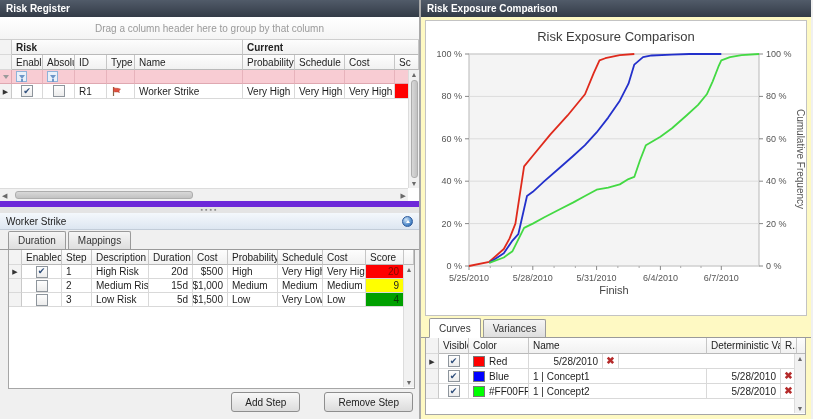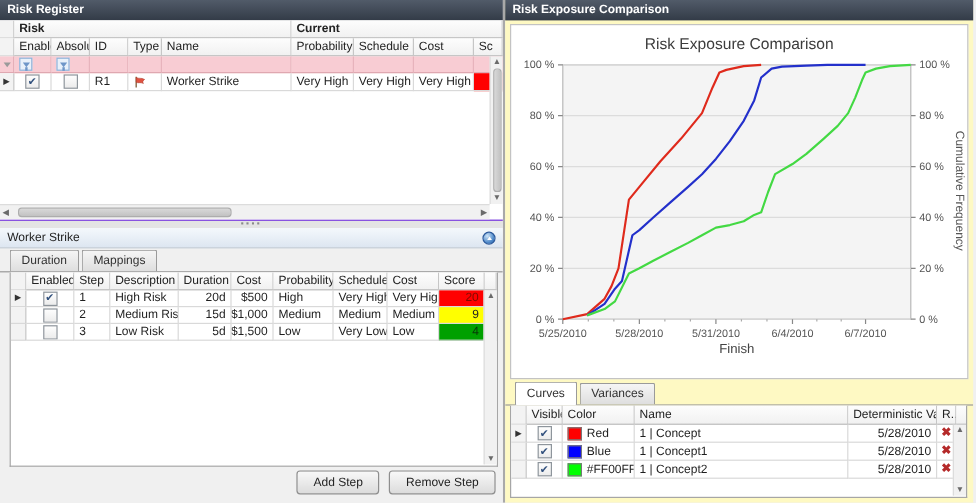--- a/index.html
+++ b/index.html
@@ -16,21 +16,21 @@
   .grow{display:flex;align-items:stretch}
   .cell{border-right:1px solid #d9d9d9;border-bottom:1px solid #d9d9d9;padding:0 4px;display:flex;align-items:center;overflow:hidden;white-space:nowrap}
   .hcell{border-right:1px solid #c6c6c6;border-bottom:1px solid #b9b9b9;background:linear-gradient(#fdfdfd,#f1f1f1);color:#222}
   .ind{background:#f3f3f3;border-right:1px solid #c9c9c9;justify-content:center;padding:0}
   .r-al{justify-content:flex-end}
   .arrow-right{color:#333;font-size:7px;line-height:1}
   
   .rr-ci{width:12px;flex:none}.rr-c1{width:31px;flex:none}.rr-c2{width:32px;flex:none}.rr-c3{width:32px;flex:none}
   .rr-c4{width:28px;flex:none}.rr-c5{width:108px;flex:none}.rr-c6{width:52px;flex:none}.rr-c7{width:50px;flex:none}
   .rr-c8{width:50px;flex:none}.rr-c9{flex:1}
-  .rr-grid{height:167px;flex:none;border-bottom:1px solid #6d28d9}
+  .rr-grid{height:167px;flex:none;border-bottom:6px solid #6d28d9}
   .rr-grouprow .cell{font-weight:bold}
   .rr-grouprisk{width:231px;flex:none}
   .filter-row .cell{background:#f8ccd3;border-right:1px solid #e7b3bc;border-bottom:1px solid #dfa8b1}
   .filter-row .ind{background:#f8ccd3;border-right:1px solid #dfa8b1}
   .funnel-box{width:11px;height:11px;border:1px solid #8fb2d9;background:#e9f1fa;display:inline-flex;align-items:center;justify-content:center}
   .funnel{width:0;height:0;border-left:3px solid transparent;border-right:3px solid transparent;border-top:4px solid #6f96c8;position:relative}
   .funnel::after{content:"";position:absolute;left:-1px;top:0;width:2px;height:3px;background:#6f96c8}
   .funnel-gray{width:0;height:0;border-left:3px solid transparent;border-right:3px solid transparent;border-top:4px solid #9a9a9a}
   
   .checkbox{width:12px;height:12px;border:1px solid #8e959c;background:linear-gradient(#fefefe,#ececec);display:inline-flex;align-items:center;justify-content:center;font-size:9px;color:transparent}
@@ -52,21 +52,21 @@
   .blue-circle::after{content:"";width:0;height:0;border-left:2px solid transparent;border-right:2px solid transparent;border-bottom:3px solid #fff}
   
   .tabstrip{height:20px;flex:none;display:flex;align-items:flex-end;padding-left:8px;border-bottom:1px solid #9a9a9a;position:relative}
   .tab{height:18px;padding:0 9px;display:flex;align-items:center;background:linear-gradient(#f5f5f5,#dedede);border:1px solid #9a9a9a;border-bottom:none;border-radius:2px 2px 0 0;margin-right:2px;color:#333;position:relative}
   .tab.active{height:20px;background:#fff;z-index:2;margin-bottom:-1px;border-bottom:1px solid #fff;font-weight:normal}
   
   .ms-grid{flex:1;margin:0 4px 0 8px;border:1px solid #a6a6a6;border-top:none;background:#fff;position:relative;overflow:hidden}
   .ms-ci{width:13px;flex:none}.ms-c1{width:40px;flex:none}.ms-c2{width:30px;flex:none}.ms-c3{width:57px;flex:none}
   .ms-c4{width:44px;flex:none}.ms-c5{width:35px;flex:none}.ms-c6{width:50px;flex:none}.ms-c7{width:45px;flex:none}
   .ms-c8{width:43px;flex:none}.ms-c9{width:38px;flex:none}.ms-cf{flex:1}
-  .btnrow{height:30px;flex:none;display:flex;align-items:center;justify-content:flex-end;gap:8px;padding:0 6px 4px 1px}
+  .btnrow{height:30px;flex:none;display:flex;align-items:center;justify-content:flex-end;gap:24px;padding:0 6px 4px 1px}
   .btn{height:20px;padding:0 13px;background:linear-gradient(#f8f8f8,#dcdcdc);border:1px solid #8e8e8e;border-radius:3px;font-size:10px;color:#222;display:flex;align-items:center}
   
   .chart-wrap{height:296px;flex:none;margin:3px 4px 2px 4px;background:#fff;border:1px solid #c3c3c3;display:flex;flex-direction:column;align-items:center}
   .chart-title{margin-top:8px;font-size:13px;color:#3c3c3c}
   .chart-svg{margin-top:2px}
   
   .cv-section{flex:1;display:flex;flex-direction:column;overflow:hidden}
   .cv-grid{flex:1;margin:0 5px 4px 4px;border:1px solid #a6a6a6;border-top:none;background:#fff;position:relative;overflow:hidden}
   .cv-ci{width:13px;flex:none}.cv-c1{width:30px;flex:none}.cv-c2{width:60px;flex:none}.cv-c3{width:178px;flex:none}
   .cv-c4{width:74px;flex:none}.cv-c5{width:16px;flex:none}.cv-cf{flex:1}
@@ -75,20 +75,23 @@
   .flag-icon{display:inline-block}
   .score-cell{justify-content:flex-end;font-weight:normal}
 </style>
 </head>
 <body>
 
 <div class="app">
 
   <div class="panel-left">
     <div class="titlebar">Risk Register</div>
+    <div class="group-bar">
+      <span>Drag a column header here to group by that column</span>
+    </div>
 
     <div class="grid rr-grid">
 
       <div class="grow rr-grouprow" style="height:15px">
         <div class="cell ind rr-ci"></div>
         <div class="cell hcell rr-grouprisk">Risk</div>
         <div class="cell hcell rr-c9" style="flex:1">Current</div>
       </div>
 
       <div class="grow" style="height:15px">
@@ -340,21 +343,20 @@
           <div class="cell ind cv-ci">
               <span class="arrow-right">▶</span>
             </div>
           <div class="cell cv-c1" style="justify-content:center">
               <span class="checkbox checked"></span>
             </div>
           <div class="cell cv-c2">
               <span class="swatch" style="background: rgb(255, 0, 0);"></span>
               <span>Red</span>
             </div>
-          <div class="cell cv-c3">1 | Concept</div>
           <div class="cell cv-c4 r-al">5/28/2010</div>
           <div class="cell cv-c5" style="justify-content:center">
               <span class="red-x">✖</span>
             </div>
           <div class="cell cv-cf"></div>
         </div>
 
         <div class="grow" style="height:15px">
           <div class="cell ind cv-ci"></div>
           <div class="cell cv-c1" style="justify-content:center">

